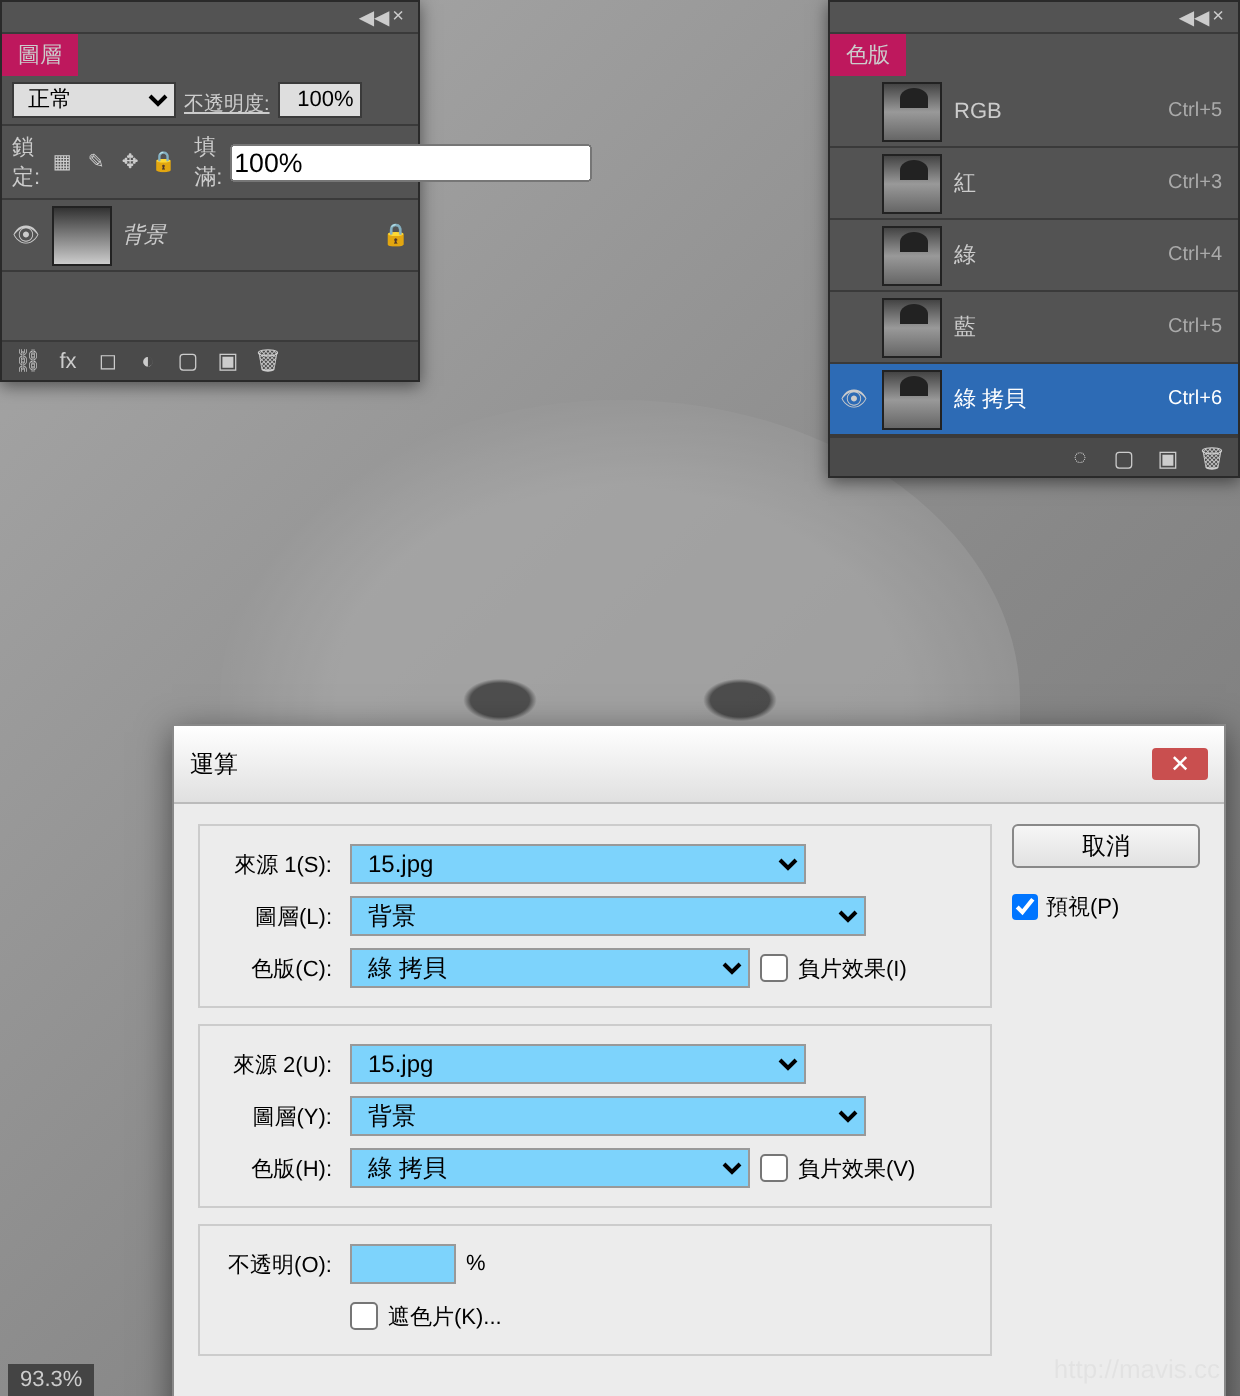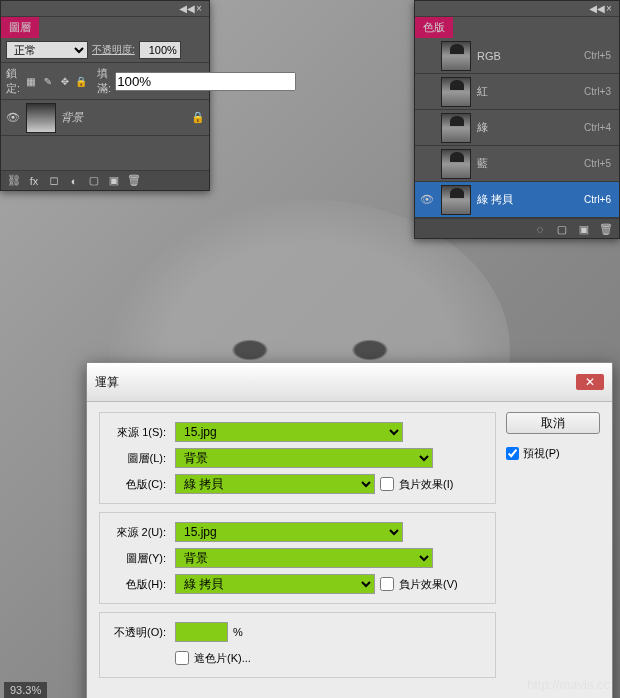--- a/index.html
+++ b/index.html
@@ -13,21 +13,21 @@
 
   .panel { position: absolute; background: #535353; border: 1px solid #2a2a2a; color: #ccc; box-shadow: 0 2px 8px rgba(0,0,0,0.5); }
   .panel-header { background: #535353; height: 16px; display: flex; align-items: center; padding: 0 4px; font-size: 10px; border-bottom: 1px solid #3a3a3a; }
   .panel-header .spacer { flex: 1; }
   .panel-header .min-icon { width: 12px; height: 12px; display: flex; align-items: center; justify-content: center; cursor: pointer; }
   .panel-tab { background: #be185d; padding: 3px 8px; font-size: 11px; display: inline-block; }
   .panel-body { background: #535353; }
 
   
   .layers-panel { top: 0; left: 0; width: 210px; }
-  .layers-controls { display: flex; align-items: center; gap: 4px; padding: 3px 5px; border-bottom: 1px solid #3a3a3a; }
+  .layers-controls { display: flex; align-items: flex-end; gap: 4px; padding: 3px 5px; border-bottom: 1px solid #3a3a3a; }
   .layers-controls select, .layers-controls input { height: 18px; font-size: 11px; border: 1px solid #3a3a3a; background: #dedede; padding: 0 3px; color: #000; }
   .layers-controls .dropdown { width: 82px; }
   .layers-controls .pct { width: 42px; text-align: right; }
   .layers-controls .lbl { font-size: 10px; color: #ccc; text-decoration: underline; }
   .lock-row { display: flex; align-items: center; gap: 4px; padding: 3px 5px; border-bottom: 1px solid #3a3a3a; }
   .lock-row .lock-icons { display: flex; gap: 3px; }
   .lock-row .lock-icons span { width: 14px; height: 14px; display: flex; align-items: center; justify-content: center; font-size: 10px; }
   
   .layer-list { background: #535353; min-height: 70px; }
   .layer-item { display: flex; align-items: center; height: 36px; border-bottom: 1px solid #3a3a3a; padding: 0 4px; }
@@ -58,21 +58,21 @@
   .dialog-title { background: linear-gradient(#fff, #e0e0e0); height: 39px; display: flex; align-items: center; padding: 4px 8px; font-size: 12px; border-bottom: 1px solid #bbb; }
   .dialog-title .spacer { flex: 1; }
   .dialog-close { width: 28px; height: 16px; background: #c94f4f; color: #fff; border-radius: 2px; display: flex; align-items: center; justify-content: center; font-size: 12px; cursor: pointer; }
   .dialog-body { padding: 10px 12px; display: flex; gap: 10px; }
   .dialog-left { flex: 1; }
   .dialog-right { width: 94px; display: flex; flex-direction: column; gap: 6px; align-items: stretch; }
   
   .fieldset { border: 1px solid #ccc; margin-bottom: 8px; padding: 6px 8px; position: relative; }
   .form-row { display: flex; align-items: center; gap: 5px; height: 26px; }
   .form-row .lbl { width: 62px; text-align: right; padding-right: 4px; }
-  .form-row select, .form-row input[type=text] { height: 20px; font-size: 12px; border: 1px solid #999; background: #84cc16; padding: 0 4px; }
+  .form-row select, .form-row input[type=text] { height: 20px; font-size: 12px; border: 1px solid #999; background: #7dd3fc; padding: 0 4px; }
   .form-row select { width: 200px; }
   .form-row input[type=text] { width: 40px; padding-left: 47px; }
   .form-row .wide { width: 228px; }
   .form-row input[type=checkbox] { width: 14px; height: 14px; }
   .highlight { outline: 2px solid #b02020; outline-offset: -1px; width: 130px !important; }
   
   .dialog-btn { height: 22px; border: 1px solid #888; background: linear-gradient(#f6f6f6, #e2e2e2); border-radius: 3px; font-size: 12px; cursor: pointer; }
   .dialog-btn.primary { border-color: #3d79c7; box-shadow: 0 0 2px #3d79c7; }
   
   .zoom { position: absolute; bottom: 0; left: 4px; background: #444; color: #ccc; padding: 2px 6px; font-size: 11px; }

